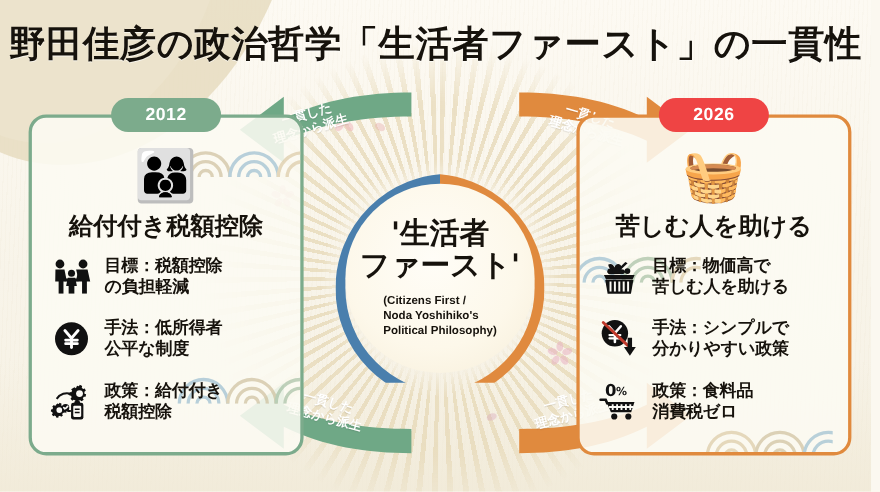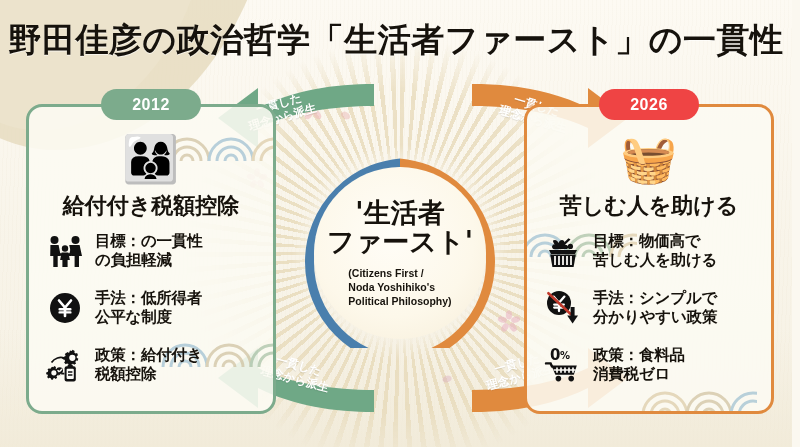--- a/index.html
+++ b/index.html
@@ -287,21 +287,21 @@
             <circle cx="28.5" cy="5" r="4"></circle>
               <path d="M24.4 10h8.2l2.4 11h-3v11h-4.4V21h-2.8l-2.6-11z"></path>
               <path d="M24.4 10l-2.5 11h2.9"></path>
             <circle cx="18" cy="13.5" r="3.2"></circle>
               <path d="M14.6 17.6h6.8l1.5 7.4h-2.3V32h-5.2v-7h-2.3z"></path>
             <rect x="10.8" y="18.2" width="5" height="2.4" rx="1.1"></rect>
               <rect x="20.2" y="18.2" width="5" height="2.4" rx="1.1"></rect>
           </svg>
         </span>
         <span class="b-text">
-          <span>目標：の一貫性</span><br>
+          <span>目標：税額控除</span><br>
           <span>の負担軽減</span>
         </span>
       </div>
 
       <div class="bullet">
         <span class="b-icon">
           <svg width="32" height="32" viewBox="0 0 32 32">
             <circle cx="16" cy="16" r="15" fill="#111"></circle>
             <path d="M10 8.5l6 7 6-7" stroke="#fff" stroke-width="2.6" fill="none" stroke-linecap="round"></path>
             <path d="M16 15.2V24" stroke="#fff" stroke-width="2.6" stroke-linecap="round"></path>

